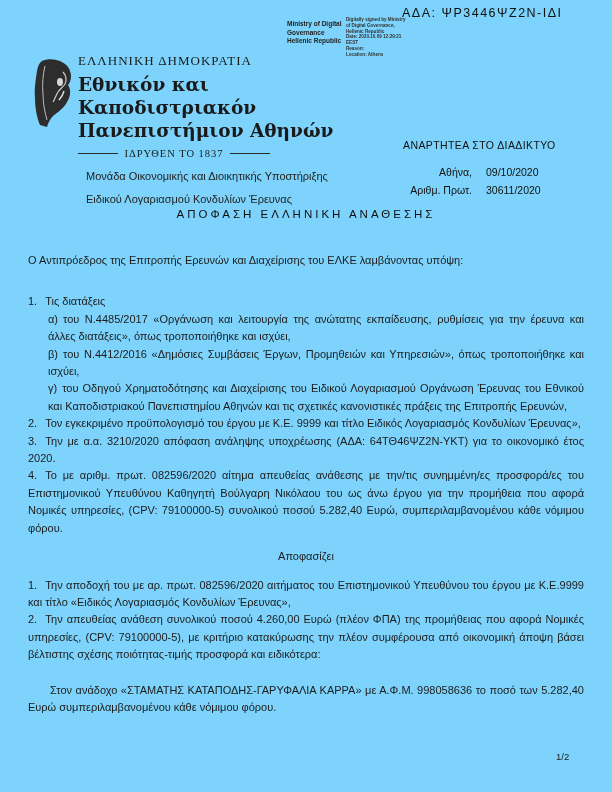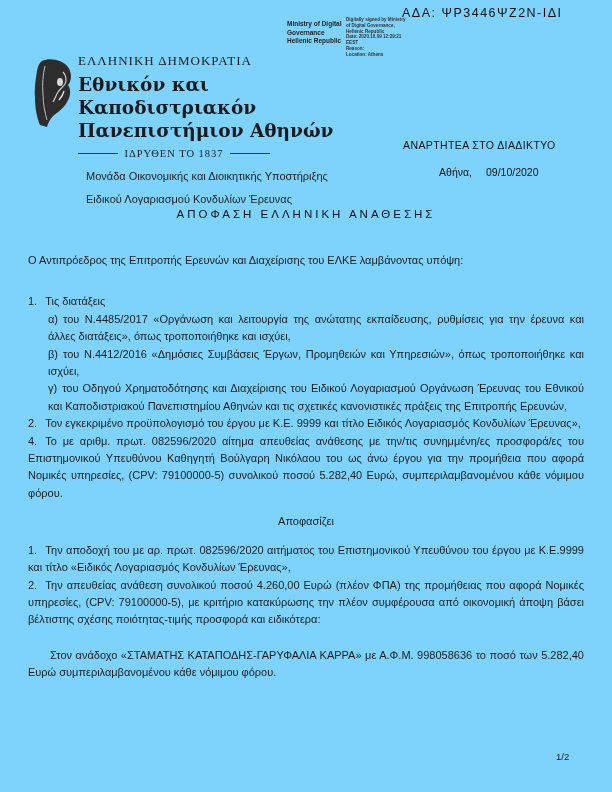--- a/index.html
+++ b/index.html
@@ -81,20 +81,24 @@
     <p class="hdr-unit">Μονάδα Οικονομικής και Διοικητικής Υποστήριξης</p>
     <p class="hdr-unit">Ειδικού Λογαριασμού Κονδυλίων Έρευνας</p>
   </div>
 
   <div class="anartitea">ΑΝΑΡΤΗΤΕΑ ΣΤΟ ΔΙΑΔΙΚΤΥΟ</div>
   <div class="meta-rows">
     <div class="meta-row">
       <span class="meta-label">Αθήνα,</span>
       <span class="meta-value">09/10/2020</span>
     </div>
+    <div class="meta-row">
+      <span class="meta-label">Αριθμ. Πρωτ.</span>
+      <span class="meta-value">30611/2020</span>
+    </div>
   </div>
 
   <div class="doc-title">ΑΠΟΦΑΣΗ ΕΛΛΗΝΙΚΗ ΑΝΑΘΕΣΗΣ</div>
 
   <div class="body-flow">
     <p class="intro">Ο Αντιπρόεδρος της Επιτροπής Ερευνών και Διαχείρισης του ΕΛΚΕ λαμβάνοντας υπόψη:</p>
 
     <p>
       <span class="num">1.</span><span>Τις διατάξεις</span>
     </p>
@@ -104,20 +108,23 @@
     <p class="sub">
       <span class="sub-label">β)</span><span>του Ν.4412/2016 «Δημόσιες Συμβάσεις Έργων, Προμηθειών και Υπηρεσιών», όπως τροποποιήθηκε και ισχύει,</span>
     </p>
     <p class="sub">
       <span class="sub-label">γ)</span><span>του Οδηγού Χρηματοδότησης και Διαχείρισης του Ειδικού Λογαριασμού Οργάνωση Έρευνας του Εθνικού και Καποδιστριακού Πανεπιστημίου Αθηνών και τις σχετικές κανονιστικές πράξεις της Επιτροπής Ερευνών,</span>
     </p>
     <p>
       <span class="num">2.</span><span>Τον εγκεκριμένο προϋπολογισμό του έργου με Κ.Ε. 9999 και τίτλο Ειδικός Λογαριασμός Κονδυλίων Έρευνας»,</span>
     </p>
     <p>
+      <span class="num">3.</span><span>Την με α.α. 3210/2020 απόφαση ανάληψης υποχρέωσης (ΑΔΑ: 64ΤΘ46ΨΖ2Ν-ΥΚΤ) για το οικονομικό έτος 2020.</span>
+    </p>
+    <p>
       <span class="num">4.</span><span>Το με αριθμ. πρωτ. 082596/2020 αίτημα απευθείας ανάθεσης με την/τις συνημμένη/ες προσφορά/ες του Επιστημονικού Υπευθύνου Καθηγητή Βούλγαρη Νικόλαου του ως άνω έργου για την προμήθεια που αφορά Νομικές υπηρεσίες, (CPV: 79100000-5) συνολικού ποσού 5.282,40 Ευρώ, συμπεριλαμβανομένου κάθε νόμιμου φόρου.</span>
     </p>
 
     <p class="decide-heading">Αποφασίζει</p>
 
     <p>
       <span class="num">1.</span><span>Την αποδοχή του με αρ. πρωτ. 082596/2020 αιτήματος του Επιστημονικού Υπευθύνου του έργου με Κ.Ε.9999 και τίτλο «Ειδικός Λογαριασμός Κονδυλίων Έρευνας»,</span>
     </p>
     <p>
       <span class="num">2.</span><span>Την απευθείας ανάθεση συνολικού ποσού 4.260,00 Ευρώ (πλέον ΦΠΑ) της προμήθειας που αφορά Νομικές υπηρεσίες, (CPV: 79100000-5), με κριτήριο κατακύρωσης την πλέον συμφέρουσα από οικονομική άποψη βάσει βέλτιστης σχέσης ποιότητας-τιμής προσφορά και ειδικότερα:</span>

